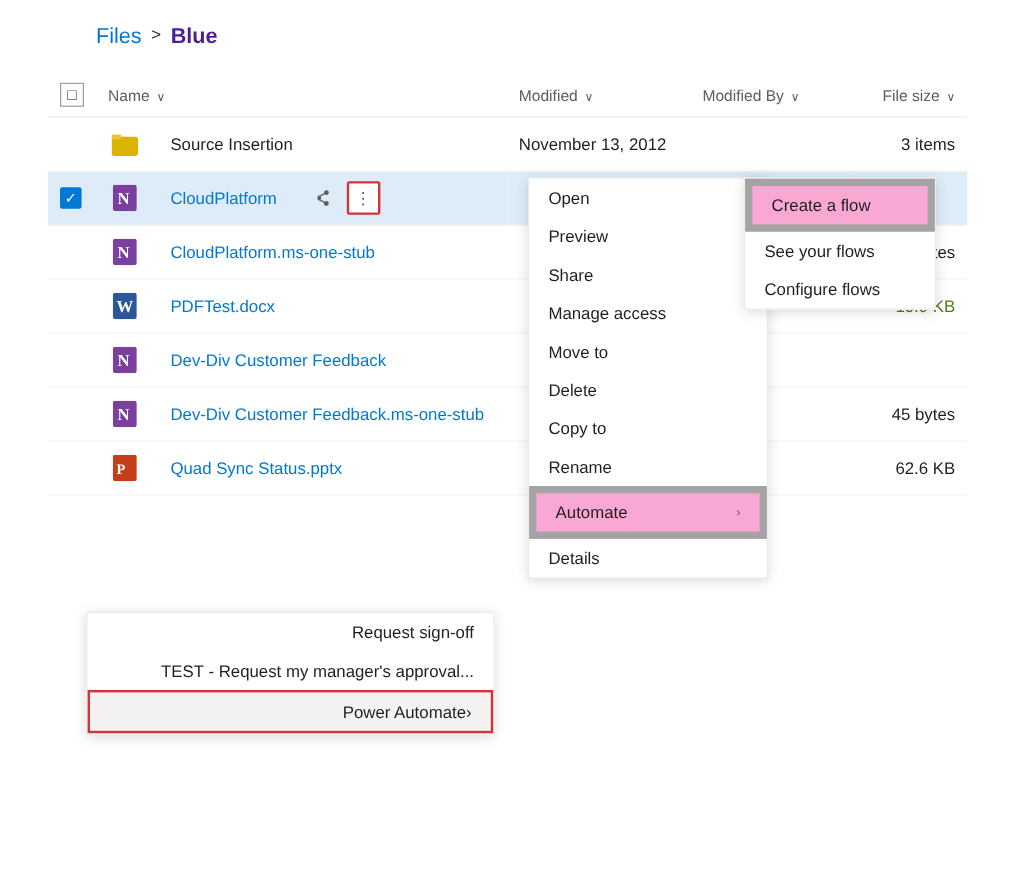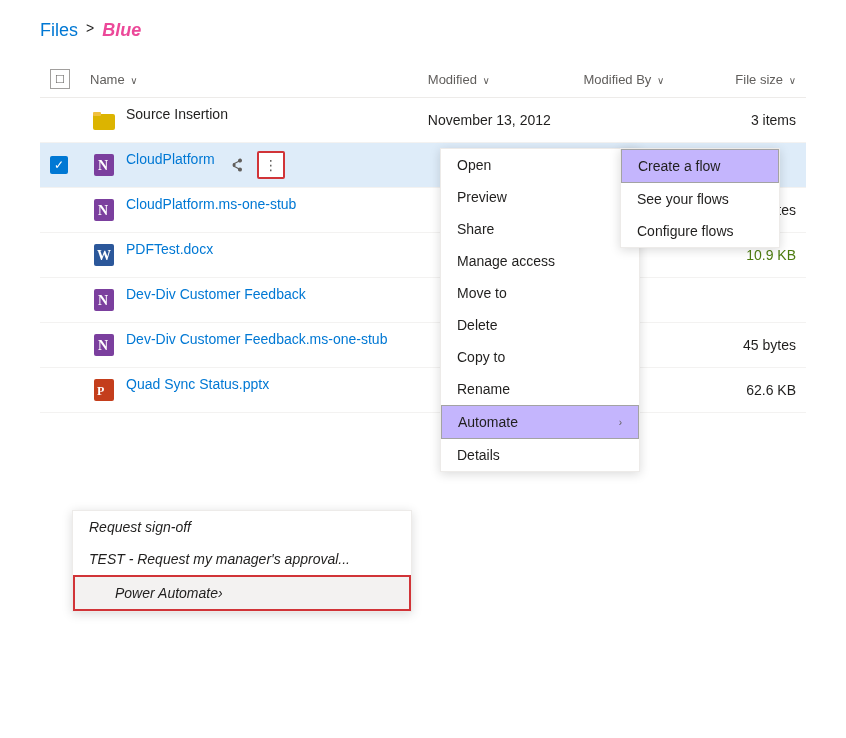--- a/index.html
+++ b/index.html
@@ -18,31 +18,31 @@
       position: relative;
     }
 
     .breadcrumb {
       display: flex;
       align-items: flex-start;
       font-size: 18px;
       color: #0078d4;
       margin-bottom: 20px;
       gap: 8px;
+      margin-left: 40px;
     }
 
     .breadcrumb .separator {
       color: #201f1e;
       font-size: 14px;
     }
 
     .breadcrumb .current {
-      color: #ec4899;
+      color: #4c1d95;
       font-weight: 600;
-      font-style: italic;
     }
 
     .file-list {
       width: 100%;
       border-collapse: collapse;
     }
 
     .file-list thead tr {
       border-bottom: 1px solid #edebe9;
     }
@@ -78,21 +78,22 @@
       width: 28px;
       height: 28px;
       display: inline-flex;
       align-items: center;
       justify-content: center;
       font-size: 18px;
     }
 
     .name-cell {
       display: flex;
-      gap: 8px;
+      align-items: center;
+      gap: 24px;
     }
 
     .name-text {
       color: #0078d4;
     }
 
     .name-text.folder {
       color: #201f1e;
       font-weight: 400;
     }
@@ -169,22 +170,22 @@
     .menu-item {
       padding: 8px 16px;
       cursor: pointer;
       display: flex;
       align-items: center;
       justify-content: space-between;
       white-space: nowrap;
     }
 
     .menu-item.highlighted {
-      background: #c4b5fd;
-      border: 1px solid #a3a3a3;
+      background: #f9a8d4;
+      border: 6px solid #a3a3a3;
     }
 
     .menu-item .chevron {
       font-size: 10px;
       color: #605e5c;
     }
 
     .left-context-menu {
       position: absolute;
       top: 510px;
@@ -194,22 +195,21 @@
       box-shadow: 0 2px 10px rgba(0,0,0,0.15);
       min-width: 340px;
       z-index: 103;
     }
 
     .left-menu-item {
       padding: 8px 16px;
       cursor: pointer;
       display: flex;
       align-items: center;
-      justify-content: flex-start;
-      font-style: italic;
+      justify-content: flex-end;
     }
 
     .left-menu-item.highlighted {
       background: #f3f2f1;
       border: 2px solid #d13438;
       padding-left: 40px;
     }
 
     .file-size-right {
       text-align: right;

